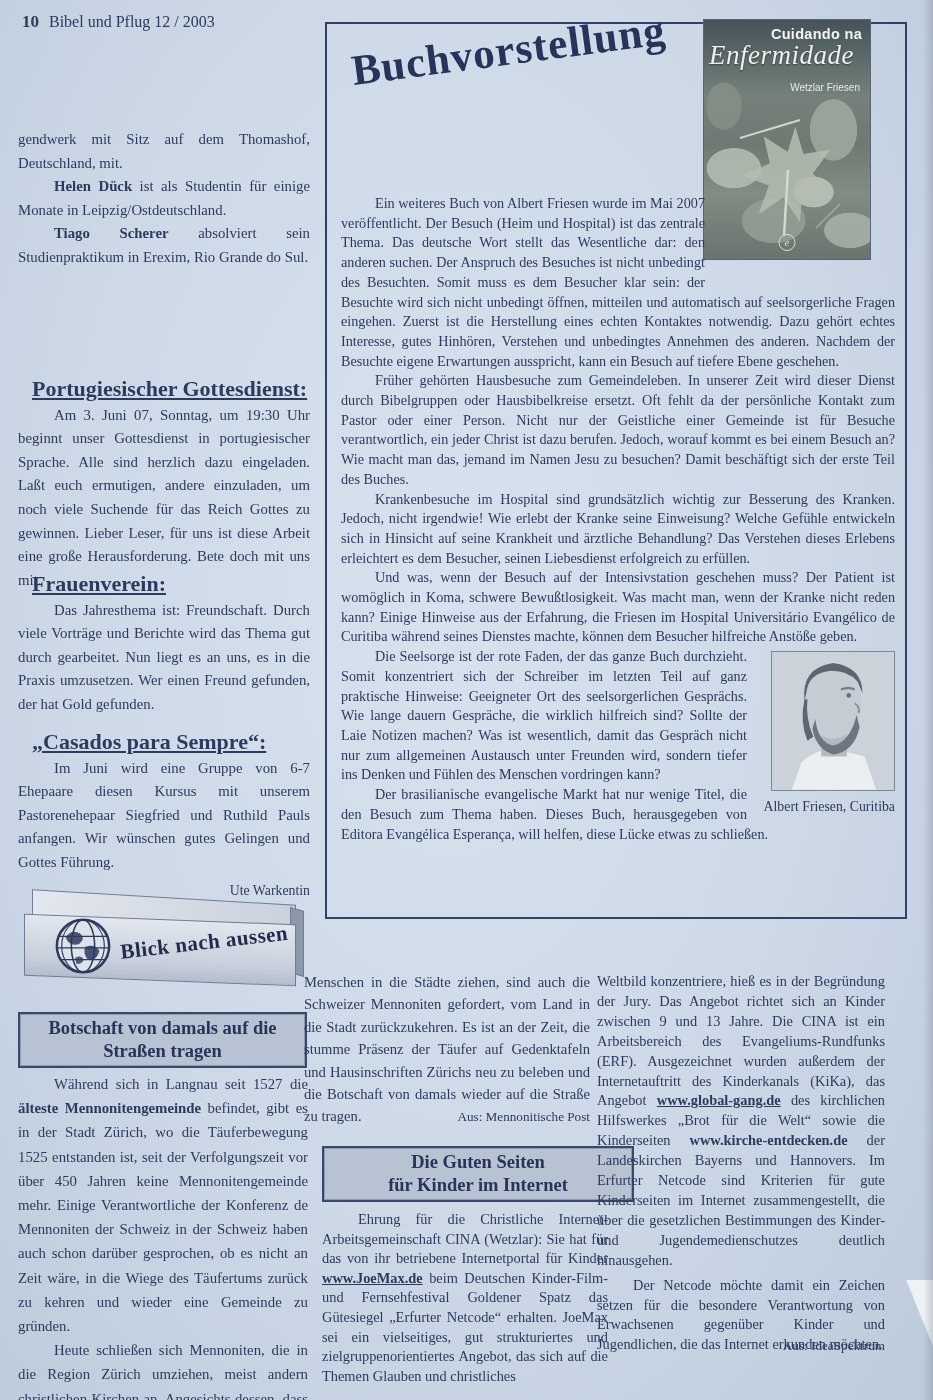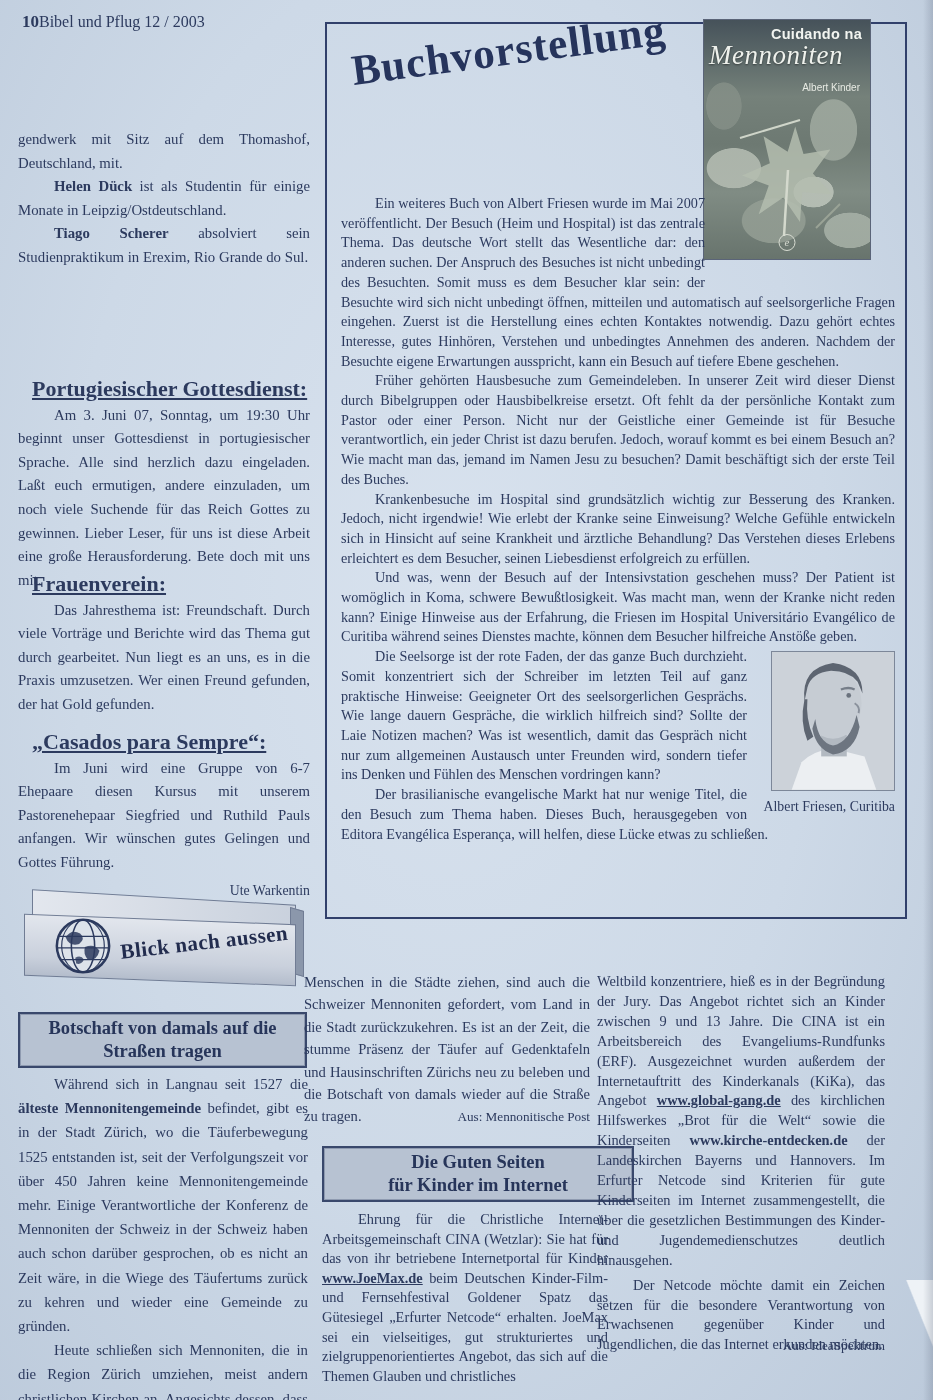--- a/index.html
+++ b/index.html
@@ -5,21 +5,21 @@
   html,body{margin:0;padding:0;background:#9aa7b8;}
   .page{
     position:relative;width:933px;height:1400px;overflow:hidden;
     background:radial-gradient(ellipse at 48% 42%, #d8e2ee 0%, #cdd9e7 55%, #bccadb 100%);
     color:#2c3a5e;
     font-family:"Liberation Serif","DejaVu Serif",serif;
   }
   .page *{box-sizing:border-box;}
   
   .hdr{position:absolute;left:22px;top:12px;font-size:16px;color:#2c3a5e;}
-  .hdr .pn{font-weight:bold;font-size:17px;}
+  .hdr .pn{font-weight:bold;font-size:17px;margin-right:10px;}
   
   .para{ text-align:justify; }
   .ind{ text-indent:36px; }
   .b{font-weight:bold;}
   .url{font-weight:bold;}
   .url.u{text-decoration:underline;}
   
   .leftcol{position:absolute;left:18px;width:292px;font-size:14.8px;line-height:23.6px;}
   .sec-h{font-size:22px;font-weight:bold;text-decoration:underline;margin:0 0 3px 14px;}
   .sig{text-align:right;font-size:13.8px;margin-top:4px;}
@@ -149,22 +149,22 @@
     <div class="bv-title">Buchvorstellung</div>
 
     <div class="bookcover">
       <svg class="bc-leaf" width="116" height="140" viewBox="0 0 116 140">
         <path d="M58,18 L70,44 L96,36 L82,62 L104,80 L74,82 L76,112 L56,90 L34,110 L40,80 L12,74 L38,58 L28,32 L54,44 Z" fill="#b4bdaf" opacity=".85" transform="rotate(8 58 70)"></path>
         <line x1="58" y1="62" x2="54" y2="128" stroke="#d4d9cd" stroke-width="2.5"></line>
         <line x1="10" y1="30" x2="70" y2="12" stroke="#cfd5c9" stroke-width="2"></line>
         <line x1="86" y1="120" x2="110" y2="96" stroke="#9aa396" stroke-width="2"></line>
       </svg>
       <div class="bc-top">Cuidando na</div>
-      <div class="bc-title">Mennoniten</div>
-      <div class="bc-author">Albert Kinder</div>
+      <div class="bc-title">Enfermidade</div>
+      <div class="bc-author">Wetzlar Friesen</div>
       <div class="bc-logo">e</div>
     </div>
 
 
     <div class="bv-body">
       <div class="cover-spacer"></div>
       <p class="bv-p">Ein weiteres Buch von Albert Friesen wurde im Mai 2007 veröffentlicht. Der Besuch (Heim und Hospital) ist das zentrale Thema. Das deutsche Wort stellt das Wesentliche dar: den anderen suchen. Der Anspruch des Besuches ist nicht unbedingt des Besuchten. Somit muss es dem Besucher klar sein: der Besuchte wird sich nicht unbedingt öffnen, mitteilen und automatisch auf seelsorgerliche Fragen eingehen. Zuerst ist die Herstellung eines echten Kontaktes notwendig. Dazu gehört echtes Interesse, gutes Hinhören, Verstehen und unbedingtes Annehmen des anderen. Nachdem der Besuchte eigene Erwartungen ausspricht, kann ein Besuch auf tiefere Ebene geschehen.</p>
       <p class="bv-p">Früher gehörten Hausbesuche zum Gemeindeleben. In unserer Zeit wird dieser Dienst durch Bibelgruppen oder Hausbibelkreise ersetzt. Oft fehlt da der persönliche Kontakt zum Pastor oder einer Person. Nicht nur der Geistliche einer Gemeinde ist für Besuche verantwortlich, ein jeder Christ ist dazu berufen. Jedoch, worauf kommt es bei einem Besuch an? Wie macht man das, jemand im Namen Jesu zu besuchen? Damit beschäftigt sich der erste Teil des Buches.</p>
       <p class="bv-p">Krankenbesuche im Hospital sind grundsätzlich wichtig zur Besserung des Kranken. Jedoch, nicht irgendwie! Wie erlebt der Kranke seine Einweisung? Welche Gefühle entwickeln sich in Hinsicht auf seine Krankheit und ärztliche Behandlung? Das Verstehen dieses Erlebens erleichtert es dem Besucher, seinen Liebesdienst erfolgreich zu erfüllen.</p>
       <p class="bv-p">Und was, wenn der Besuch auf der Intensivstation geschehen muss? Der Patient ist womöglich in Koma, schwere Bewußtlosigkeit. Was macht man, wenn der Kranke nicht reden kann? Einige Hinweise aus der Erfahrung, die Friesen im Hospital Universitário Evangélico de Curitiba während seines Dienstes machte, können dem Besucher hilfreiche Anstöße geben.</p>

